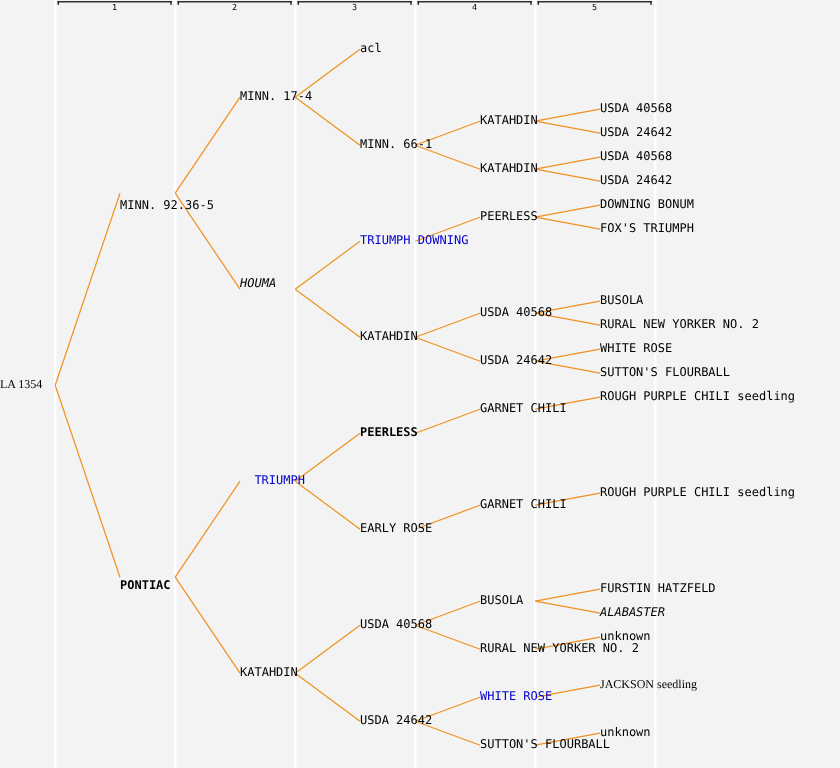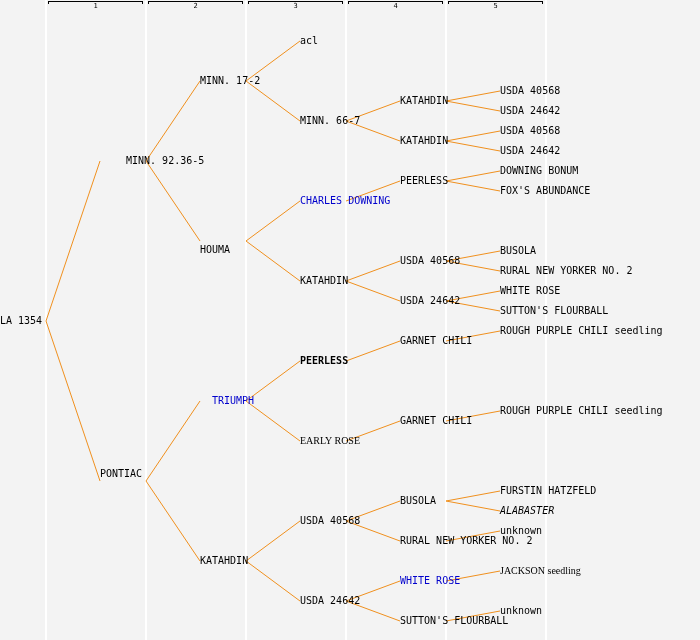--- a/index.html
+++ b/index.html
@@ -72,49 +72,49 @@
       <line x1="446" y1="501" x2="500" y2="511" stroke="#f0901e" stroke-width="1"></line>
       <line x1="346" y1="521" x2="400" y2="541" stroke="#f0901e" stroke-width="1"></line>
       <line x1="446" y1="541" x2="500" y2="531" stroke="#f0901e" stroke-width="1"></line>
       <line x1="246" y1="561" x2="300" y2="601" stroke="#f0901e" stroke-width="1"></line>
       <line x1="346" y1="601" x2="400" y2="581" stroke="#f0901e" stroke-width="1"></line>
       <line x1="446" y1="581" x2="500" y2="571" stroke="#f0901e" stroke-width="1"></line>
       <line x1="346" y1="601" x2="400" y2="621" stroke="#f0901e" stroke-width="1"></line>
       <line x1="446" y1="621" x2="500" y2="611" stroke="#f0901e" stroke-width="1"></line>
     </svg>
   <div id="nodes">
-      <div class="node" style="left: 0px; top: 315px;">LA 1354</div>
-      <div class="node" style="left: 100px; top: 155px; margin-left: 26px;">MINN. 92.36-5</div>
-      <div class="node" style="left: 200px; top: 75px;">MINN. 17-2</div>
+      <div class="node" style="left: 0px; top: 315px; font-family: Liberation Serif, serif;">LA 1354</div>
+      <div class="node" style="left: 100px; top: 166px;">MINN. 92.36-5</div>
+      <div class="node" style="left: 200px; top: 75px;">MINN. 17-4</div>
       <div class="node" style="left: 300px; top: 35px;">acl</div>
-      <div class="node" style="left: 300px; top: 115px;">MINN. 66-7</div>
+      <div class="node" style="left: 300px; top: 115px;">MINN. 66-1</div>
       <div class="node" style="left: 400px; top: 95px;">KATAHDIN</div>
       <div class="node" style="left: 500px; top: 85px;">USDA 40568</div>
       <div class="node" style="left: 500px; top: 105px;">USDA 24642</div>
       <div class="node" style="left: 400px; top: 135px;">KATAHDIN</div>
       <div class="node" style="left: 500px; top: 125px;">USDA 40568</div>
       <div class="node" style="left: 500px; top: 145px;">USDA 24642</div>
-      <div class="node" style="left: 200px; top: 244px;">HOUMA</div>
-      <div class="node link" style="left: 300px; top: 195px;">CHARLES DOWNING</div>
+      <div class="node" style="left: 200px; top: 231px; font-style: italic;">HOUMA</div>
+      <div class="node link" style="left: 300px; top: 195px;">TRIUMPH DOWNING</div>
       <div class="node" style="left: 400px; top: 175px;">PEERLESS</div>
       <div class="node" style="left: 500px; top: 165px;">DOWNING BONUM</div>
-      <div class="node" style="left: 500px; top: 185px;">FOX'S ABUNDANCE</div>
+      <div class="node" style="left: 500px; top: 185px;">FOX'S TRIUMPH</div>
       <div class="node" style="left: 300px; top: 275px;">KATAHDIN</div>
       <div class="node" style="left: 400px; top: 255px;">USDA 40568</div>
       <div class="node" style="left: 500px; top: 245px;">BUSOLA</div>
       <div class="node" style="left: 500px; top: 265px;">RURAL NEW YORKER NO. 2</div>
       <div class="node" style="left: 400px; top: 295px;">USDA 24642</div>
       <div class="node" style="left: 500px; top: 285px;">WHITE ROSE</div>
       <div class="node" style="left: 500px; top: 305px;">SUTTON'S FLOURBALL</div>
-      <div class="node" style="left: 100px; top: 468px;">PONTIAC</div>
+      <div class="node" style="left: 100px; top: 483px; font-weight: bold;">PONTIAC</div>
       <div class="node link" style="left: 212px; top: 395px;">TRIUMPH</div>
       <div class="node" style="left: 300px; top: 355px; font-weight: bold;">PEERLESS</div>
       <div class="node" style="left: 400px; top: 335px;">GARNET CHILI</div>
       <div class="node" style="left: 500px; top: 325px;">ROUGH PURPLE CHILI seedling</div>
-      <div class="node" style="left: 300px; top: 435px; font-family: Liberation Serif, serif;">EARLY ROSE</div>
+      <div class="node" style="left: 300px; top: 435px;">EARLY ROSE</div>
       <div class="node" style="left: 400px; top: 415px;">GARNET CHILI</div>
       <div class="node" style="left: 500px; top: 405px;">ROUGH PURPLE CHILI seedling</div>
       <div class="node" style="left: 200px; top: 555px;">KATAHDIN</div>
       <div class="node" style="left: 300px; top: 515px;">USDA 40568</div>
       <div class="node" style="left: 400px; top: 495px;">BUSOLA</div>
       <div class="node" style="left: 500px; top: 485px;">FURSTIN HATZFELD</div>
       <div class="node" style="left: 500px; top: 505px; font-style: italic;">ALABASTER</div>
       <div class="node" style="left: 400px; top: 535px;">RURAL NEW YORKER NO. 2</div>
       <div class="node" style="left: 500px; top: 525px;">unknown</div>
       <div class="node" style="left: 300px; top: 595px;">USDA 24642</div>

